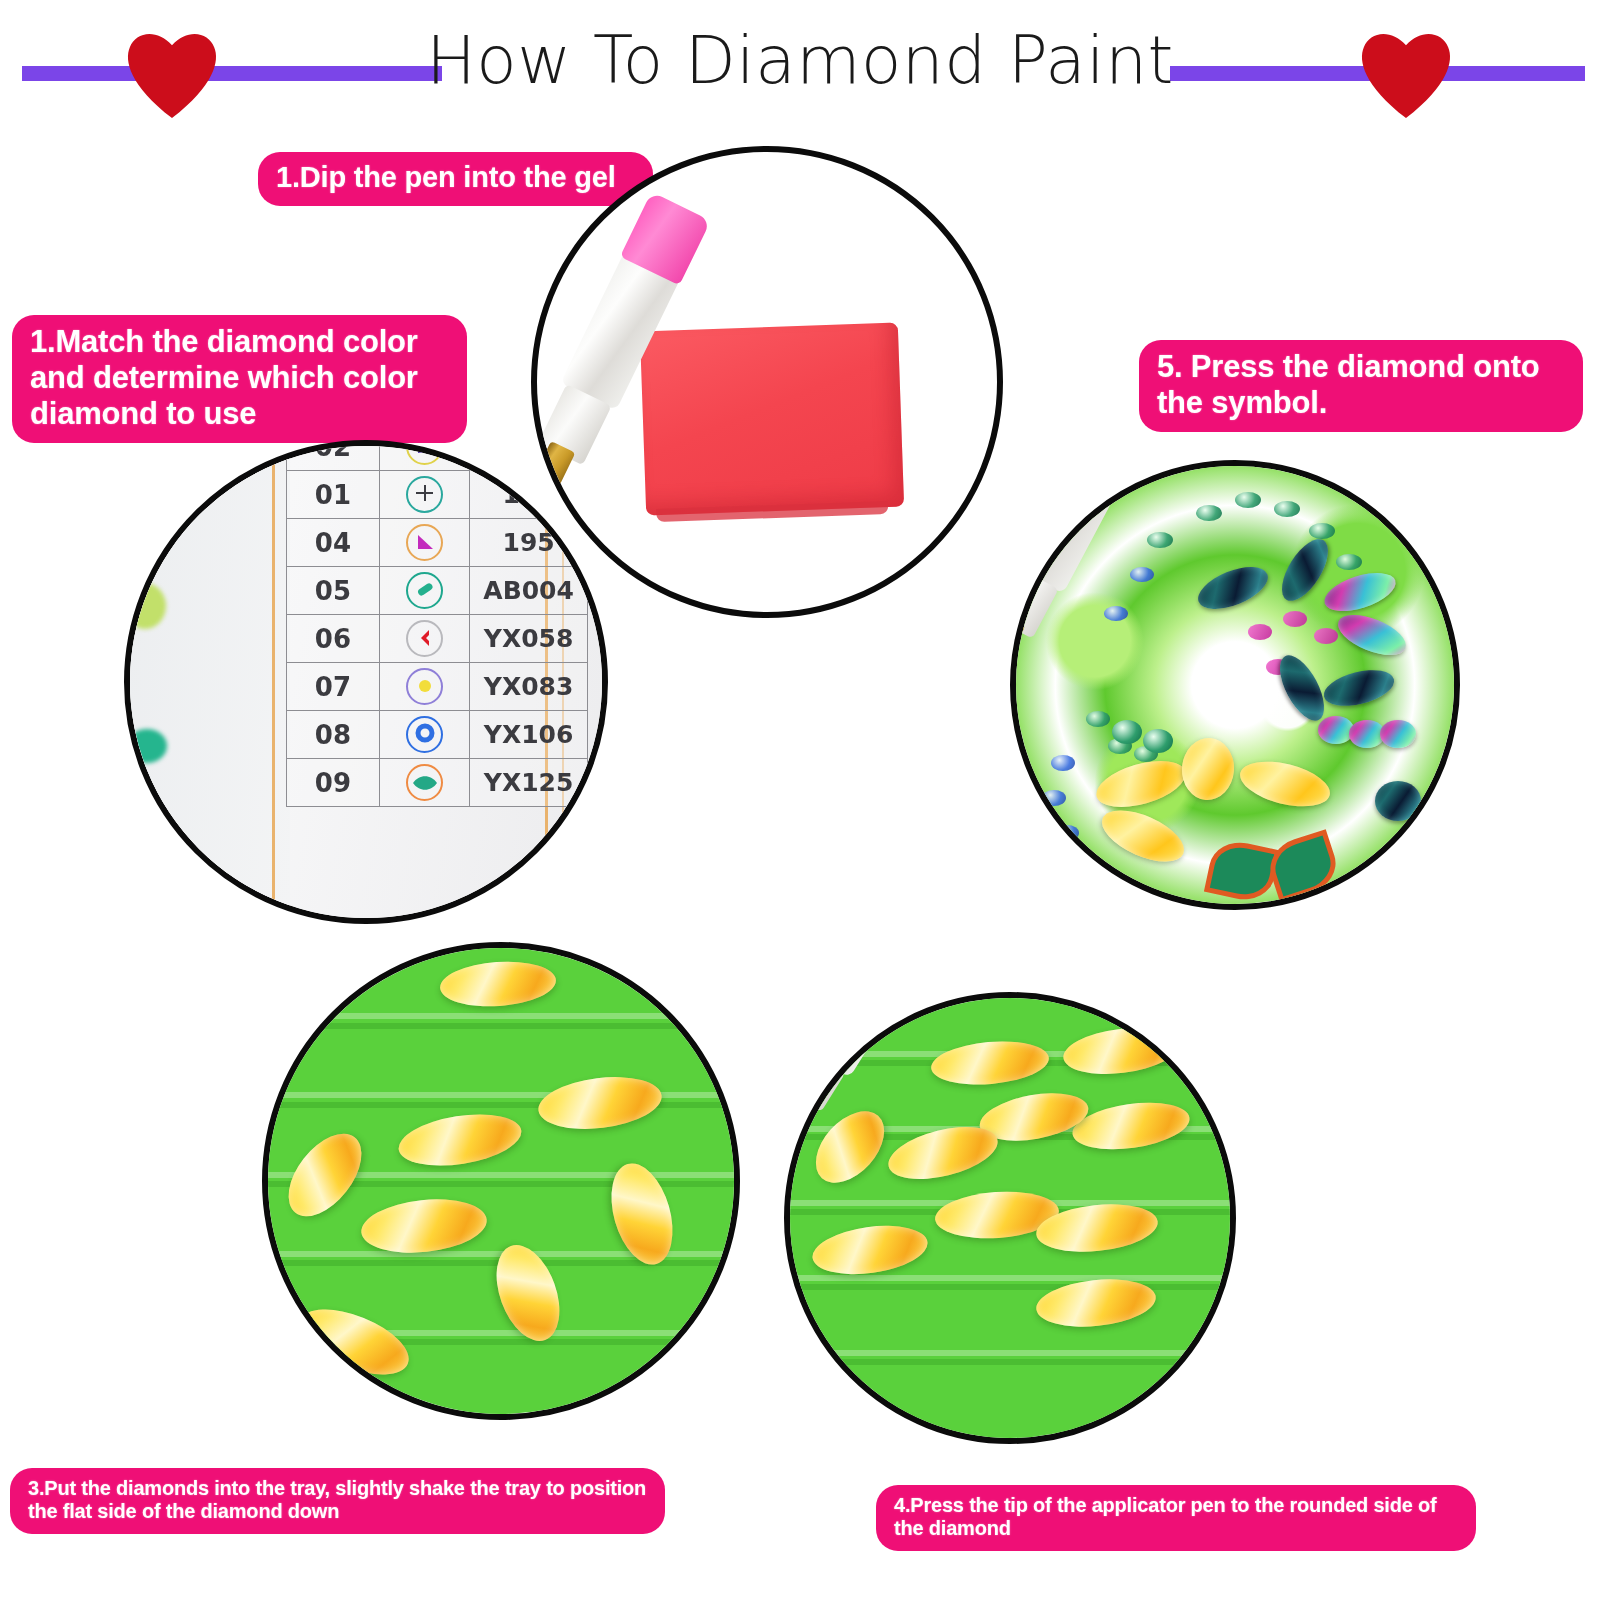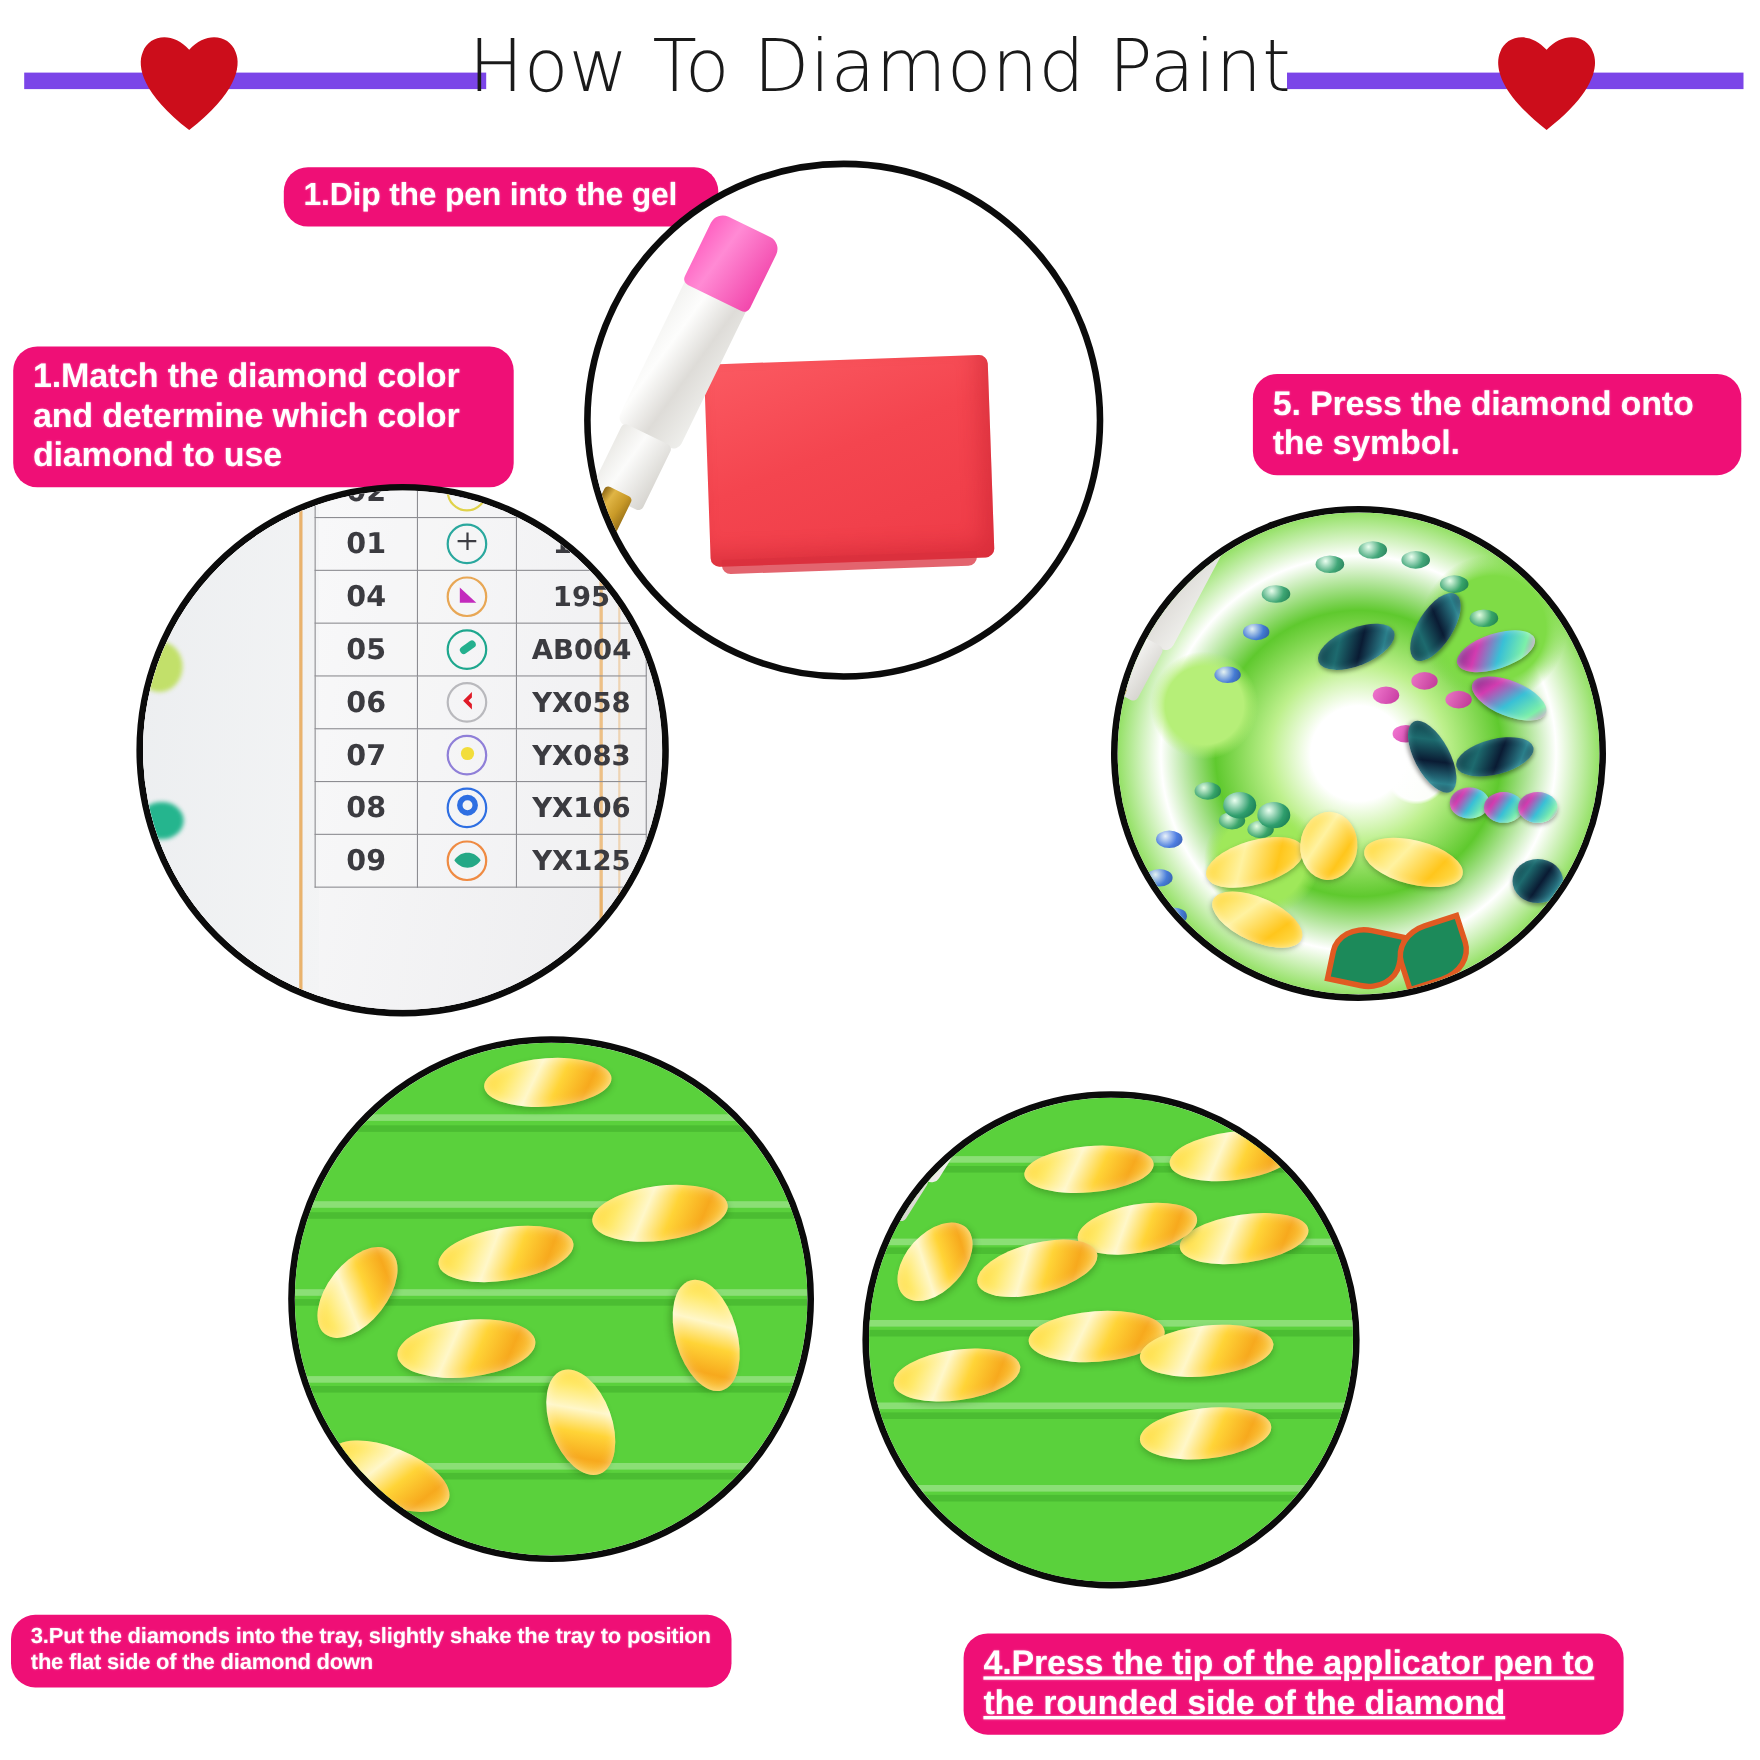--- a/index.html
+++ b/index.html
@@ -22,21 +22,21 @@
   
   .label{position:absolute;background:#ef0f76;color:#ffffff;border-radius:22px;
      font-weight:700;line-height:1.16;letter-spacing:-.2px;
      padding:9px 18px 11px 18px;box-sizing:border-box;
      text-shadow:0 0 2px rgba(255,255,255,.45);
      font-family:"Liberation Sans","DejaVu Sans",sans-serif;}
   #label-1{left:258px;top:152px;width:395px;font-size:29px;}
   #label-2{left:12px;top:315px;width:455px;font-size:31px;}
   #label-5{left:1139px;top:340px;width:444px;font-size:31px;}
   #label-3{left:10px;top:1468px;width:655px;font-size:20px;}
-  #label-4{left:876px;top:1485px;width:600px;font-size:31px;text-decoration:underline;}
+  #label-4{left:876px;top:1485px;width:600px;font-size:20px;}
 
   
   .circle{position:absolute;border-radius:50%;overflow:hidden;
      border:6px solid #0b0b0b;box-sizing:border-box;background:#ffffff;}
   .circle .inner{position:absolute;left:0;top:0;width:100%;height:100%;}
 
   #circle-1{left:531px;top:146px;width:472px;height:472px;}
   #circle-2{left:124px;top:440px;width:484px;height:484px;}
   #circle-5{left:1010px;top:460px;width:450px;height:450px;}
   #circle-3{left:262px;top:942px;width:478px;height:478px;}

